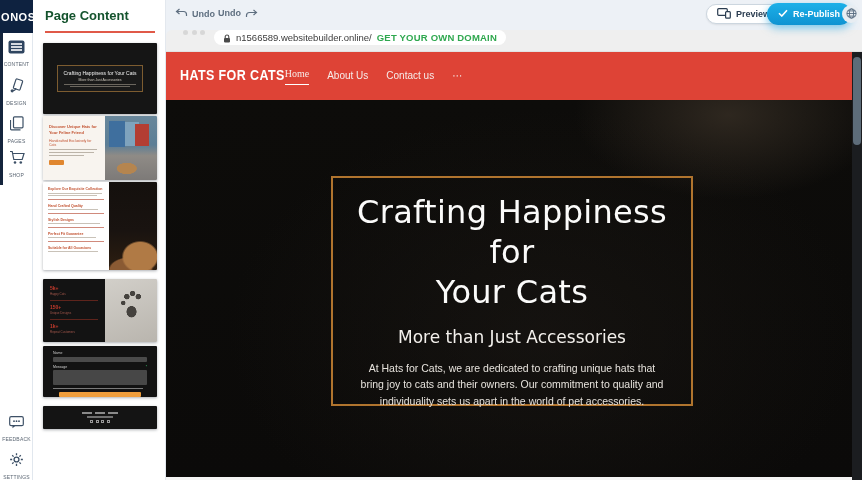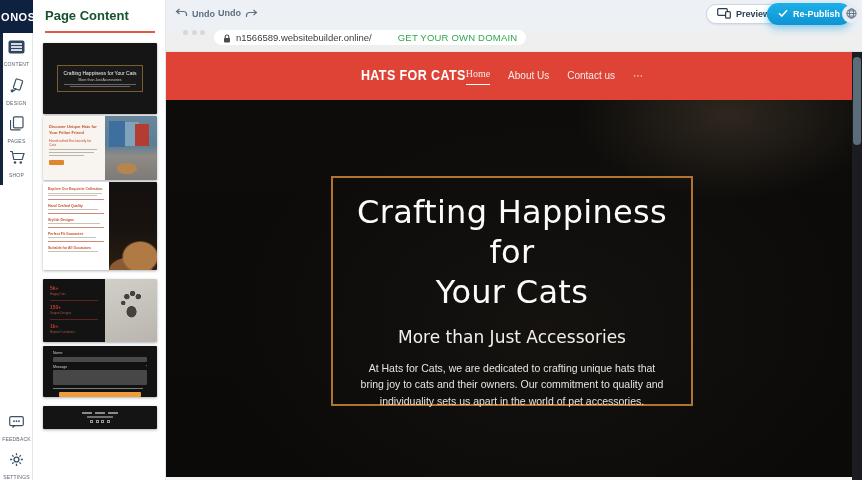--- a/index.html
+++ b/index.html
@@ -101,25 +101,25 @@
 
   
   .browser { position:absolute; left:166px; top:30px; width:696px; height:450px; z-index:3; }
   .chrome { position:relative; height:22px; background:#efefef; border-radius:6px 0 0 0; border-bottom:1px solid #e2e2e2;
             display:flex; align-items:flex-start; padding:0 14px; }
   .dots { display:flex; gap:3.5px; margin-left:3px; }
   .dot { width:5px; height:5px; border-radius:50%; background:#d7d7d7; }
   .urlpill { margin-left:9px; height:15px; background:#fff; border-radius:8px; display:flex; align-items:center;
              gap:5px; padding:0 9px; cursor:text; }
   .url { font-size:9.5px; color:#3c3c3c; }
-  .domain-cta { font-size:9.5px; font-weight:normal; color:#2fa84f; letter-spacing:.2px; margin-left:21px; cursor:pointer; }
+  .domain-cta { font-size:9.5px; font-weight:bold; color:#2fa84f; letter-spacing:.2px; margin-left:0; cursor:pointer; }
 
   .viewport { position:absolute; top:22px; left:0; width:686px; height:428px; background:#0c0b0a; overflow:hidden; }
   .site-header { position:absolute; top:0; left:0; right:0; height:48px; background:#de4336;
-                 display:flex; align-items:center; justify-content:center; padding:0 28px 0 14px; }
+                 display:flex; align-items:center; justify-content:flex-start; padding:0 28px 0 14px; }
   .brand { color:#fff; font-weight:bold; font-size:12.5px; letter-spacing:.4px; transform:scaleY(1.12); cursor:pointer; }
   .nav { display:flex; gap:18px; align-items:center; font-size:10px; color:#f6ecea; }
   .nav-item { cursor:pointer; padding-bottom:2px; }
   .nav-item.active { border-bottom:1.5px solid #fff; padding-bottom:5px;font-family:Liberation Serif, serif; }
   .hero { position:absolute; top:48px; left:0; right:0; bottom:3px;
     background:
       radial-gradient(220px 120px at 82% 4%, rgba(52,44,35,.85), rgba(0,0,0,0) 70%),
       radial-gradient(420px 300px at 55% 62%, rgba(30,26,22,.5), rgba(0,0,0,0) 75%),
       linear-gradient(#0d0c0a,#0b0a09); }
   .hero-box { position:absolute; left:165px; top:76px; width:362px; height:230px; border:2px solid #b0742e;

